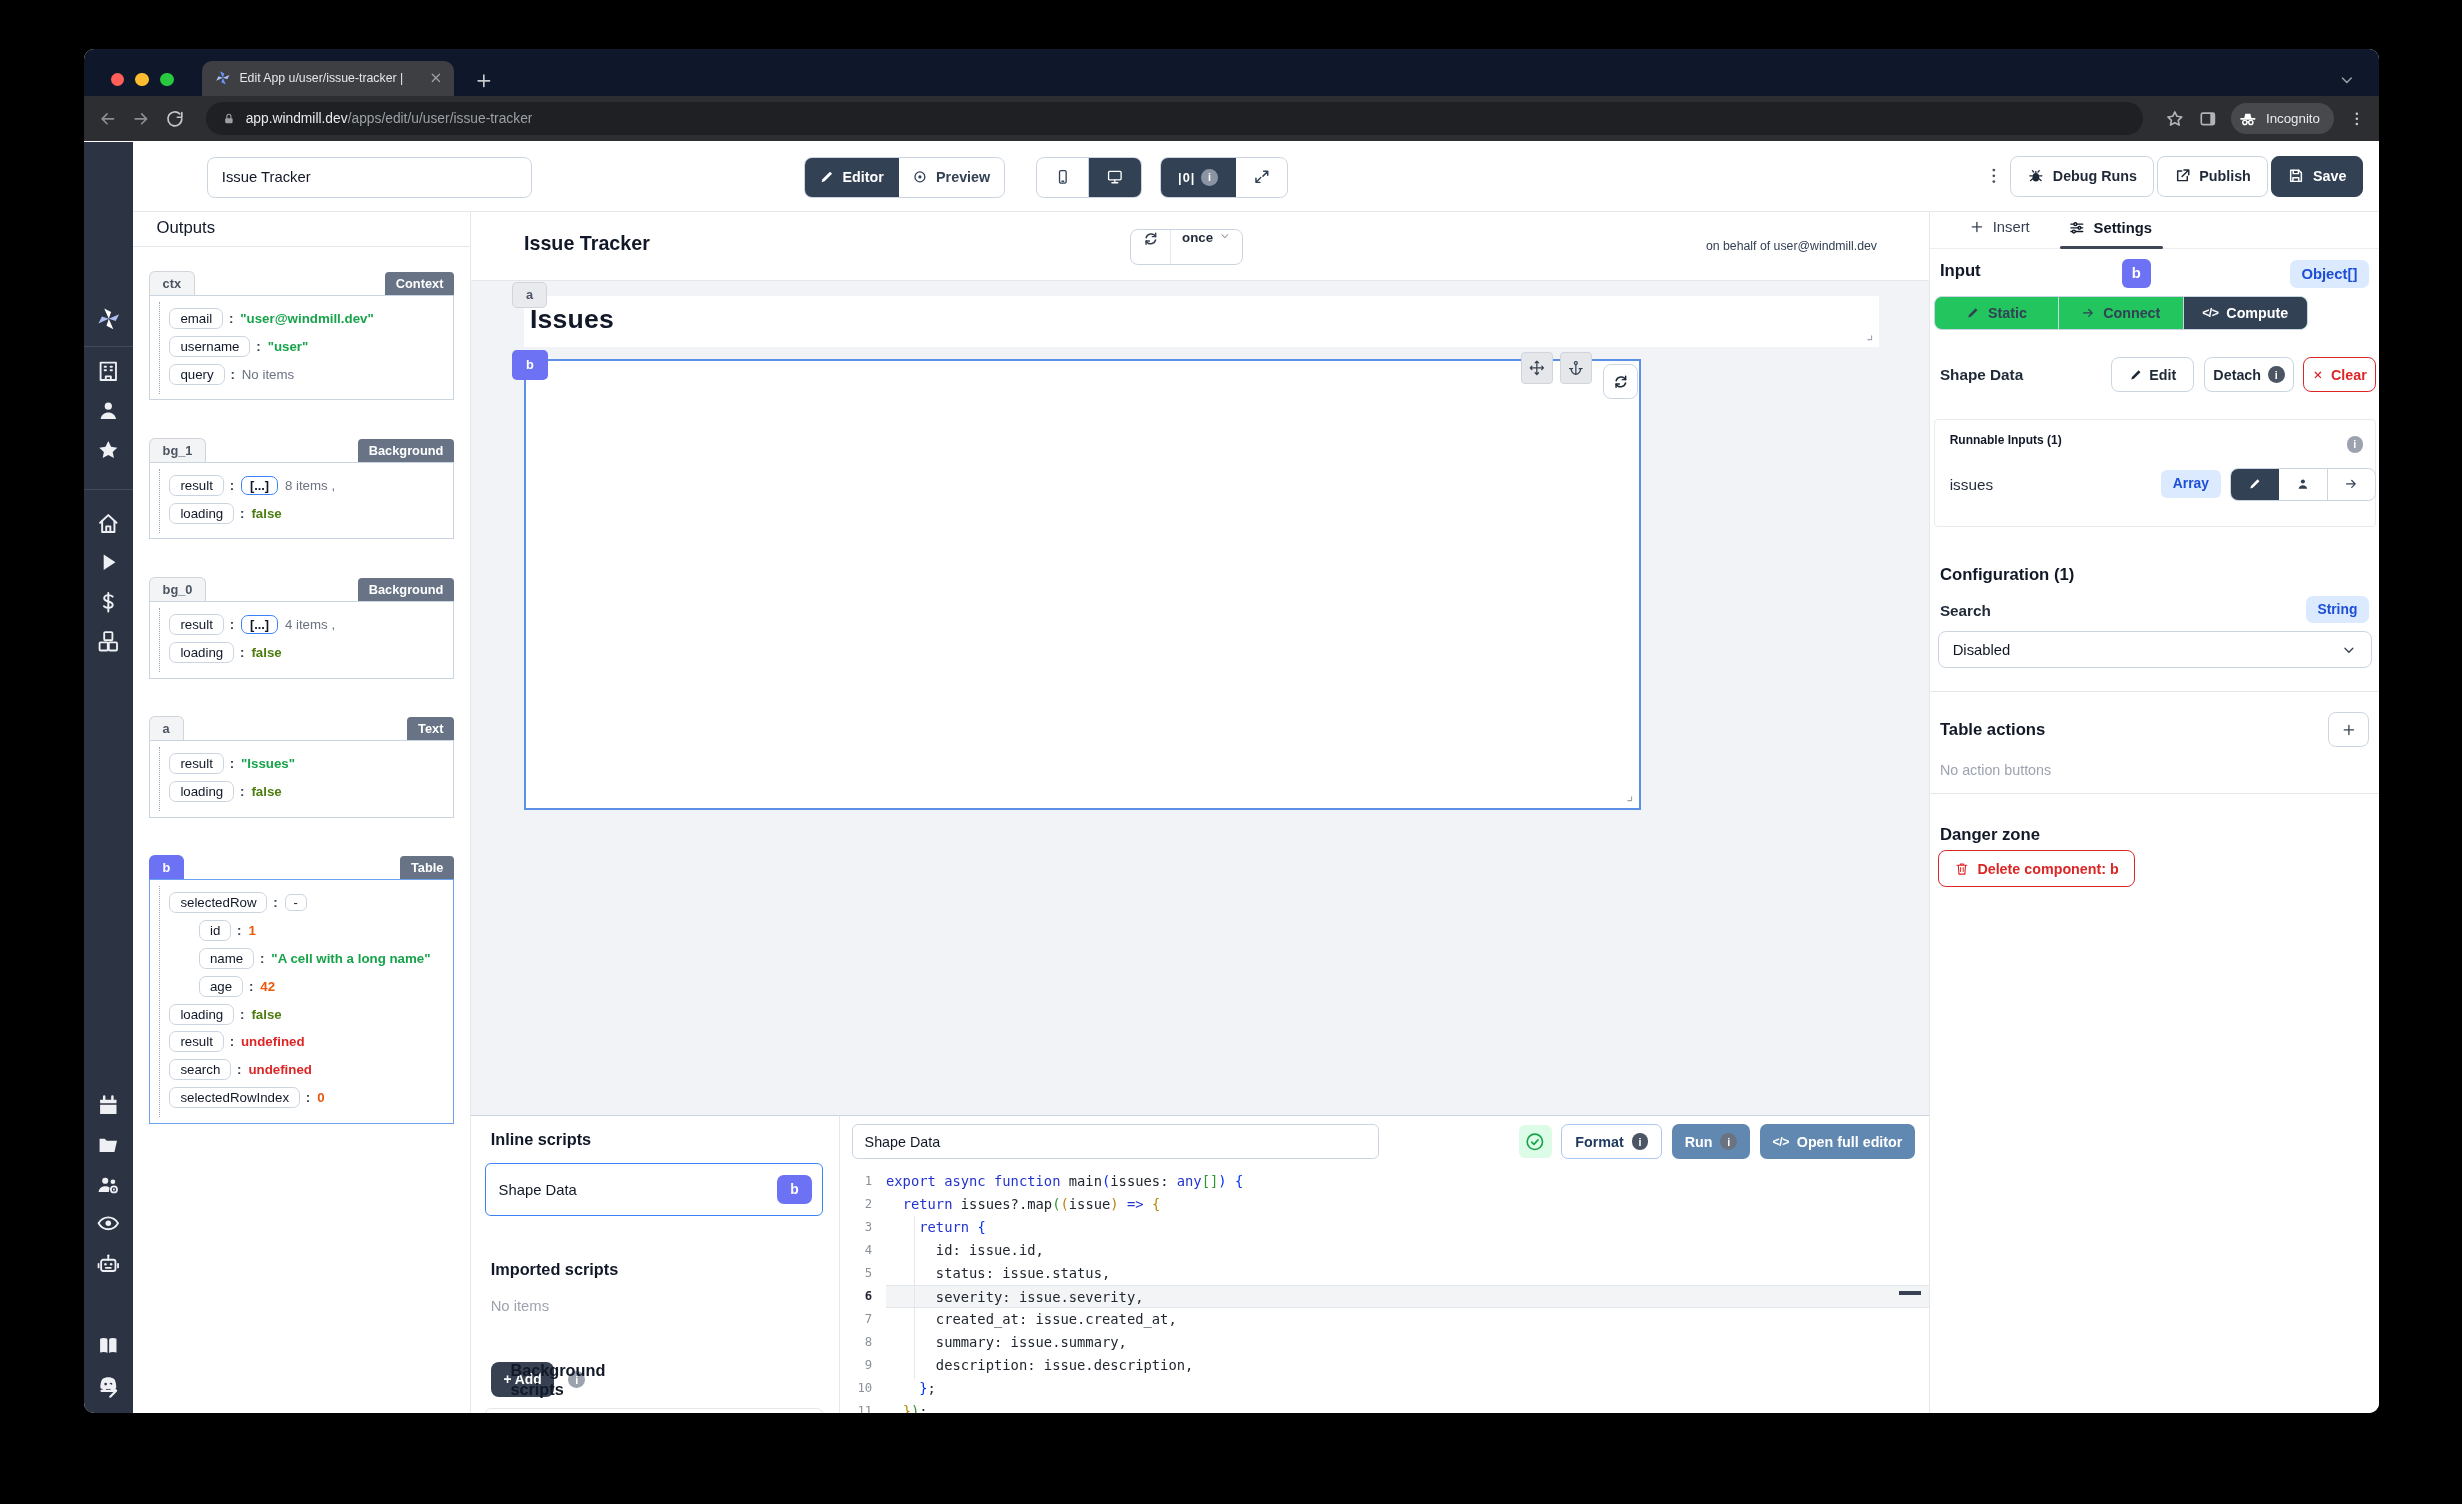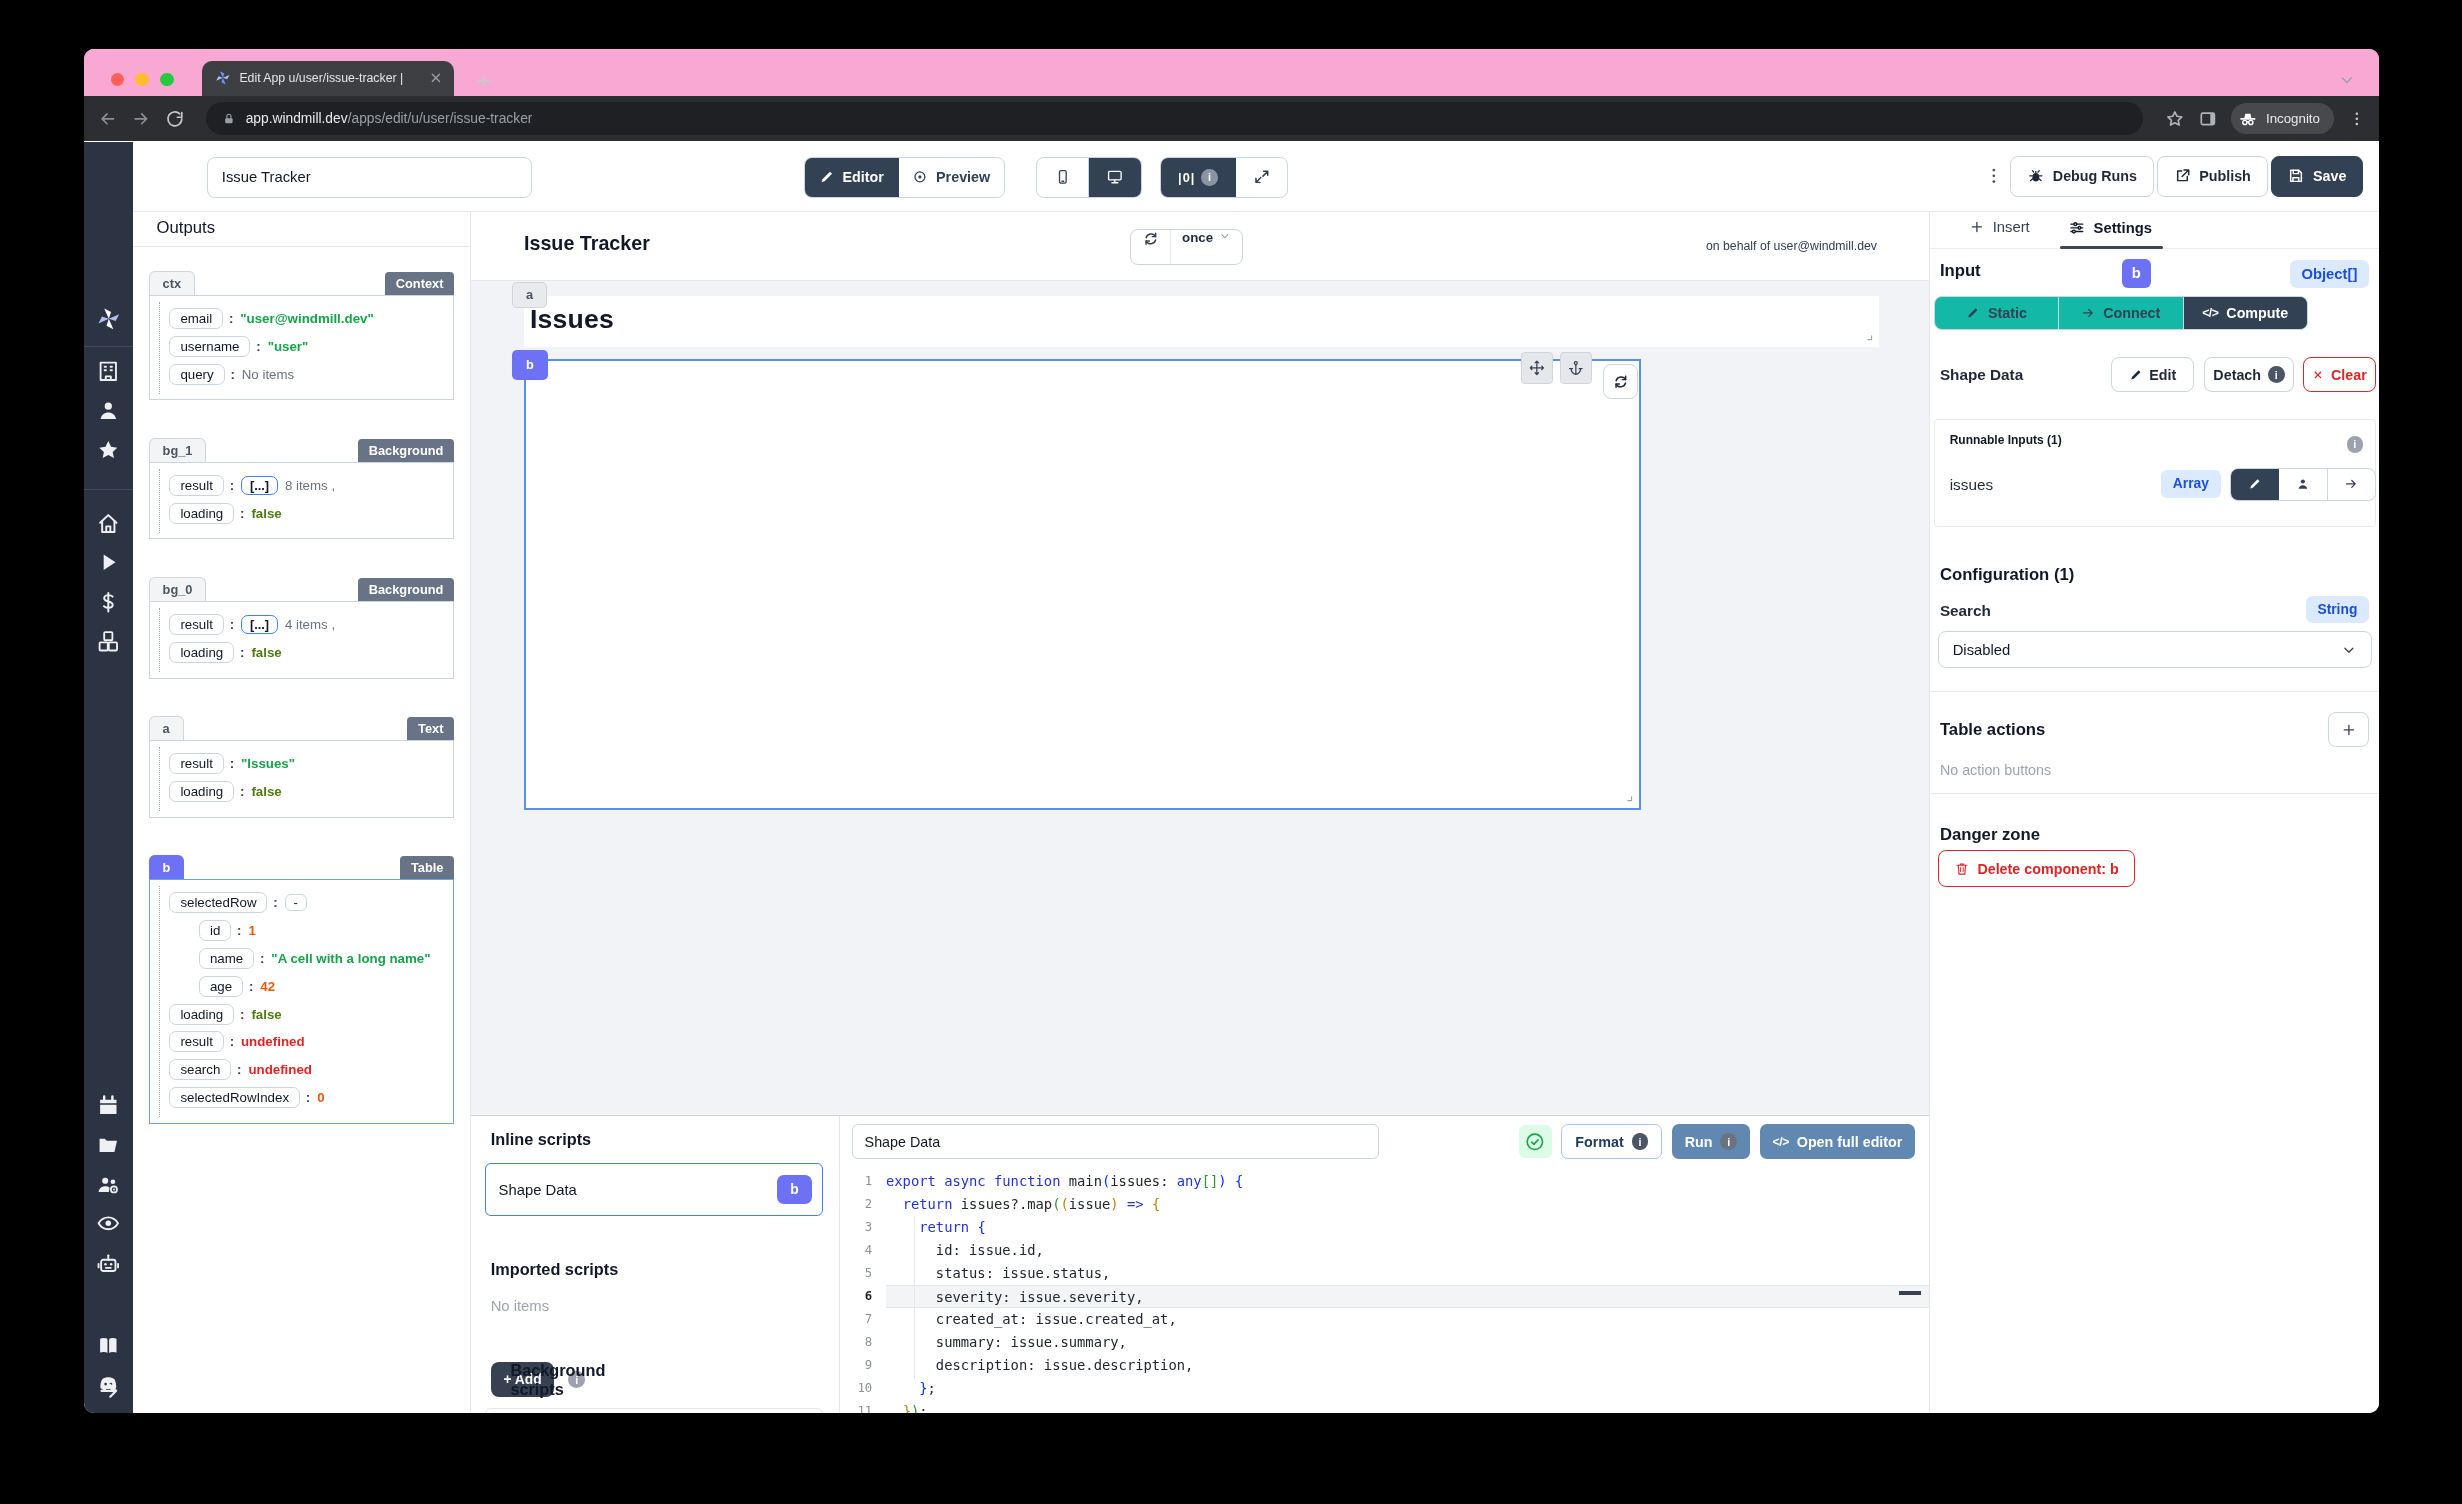--- a/index.html
+++ b/index.html
@@ -1,20 +1,20 @@
 <!DOCTYPE html>
 <html><head>
 <meta charset="utf-8">
 <style>
   *{box-sizing:border-box;margin:0;padding:0}
   html,body{width:2463px;height:1504px;background:#000;font-family:"Liberation Sans",sans-serif;overflow:hidden;position:relative}
   .window{position:absolute;left:84px;top:49px;width:2295px;height:1364px;border-radius:9.9px;overflow:hidden;background:#fff}
 
   
-  .tabstrip{position:absolute;left:0;top:0;right:0;height:47px;background:#f9a8d4}
+  .tabstrip{position:absolute;left:0;top:0;right:0;height:47px;background:#0f172a}
   .traffic{position:absolute;top:23.6px;width:13.8px;height:13.8px;border-radius:50%}
   .t-red{left:26.6px;background:#ff5f57}.t-yellow{left:51px;background:#febc2e}.t-green{left:76px;background:#28c840}
   .tab{position:absolute;left:118px;top:11.8px;width:252px;height:35px;background:#3e3f42;border-radius:9.9px 9.9px 0 0;display:flex;align-items:center;padding:0 9.9px 0 11.8px}
   .tab-title{color:#e5e6e8;font-size:12.3px;white-space:nowrap;overflow:hidden;text-overflow:ellipsis;flex:1;margin-left:7.9px}
   .newtab{position:absolute;left:390px;top:21.7px}
   .strip-chev{position:absolute;right:23.6px;top:21.7px}
   .toolbar{position:absolute;left:0;top:47px;right:0;height:45px;background:#2d2e31;display:flex;align-items:center;padding:0 13.8px;gap:13.8px}
   .urlpill{flex:1;height:33px;background:#1f2023;border-radius:16.7px;display:flex;align-items:center;padding:0 15.8px;margin:0 7.9px;min-width:0}
   .url{font-size:13.8px;white-space:nowrap;overflow:hidden;margin-left:9.9px}
   .url .host{color:#e8eaed}.url .path{color:#9aa0a6}
@@ -131,21 +131,21 @@
   
   .rpanel{position:absolute;left:1845px;top:163px;width:450px;bottom:0;background:#fff;border-left:1px solid #e5e7eb}
   .rp-tabs{position:absolute;left:0;top:0;right:0;height:37px;border-bottom:1px solid #eceef1}
   .rp-tab{position:absolute;top:6.9px;display:flex;align-items:center;gap:7.9px;font-size:14.8px;color:#374151}
   .rp-tab.active{font-weight:600;color:#111827}
   .rp-underline{position:absolute;left:130px;top:34px;width:103px;height:3px;background:#3f4756;border-radius:2px}
   .rp-h1{font-size:16.7px;font-weight:700;color:#111827}
   .rp-label{font-size:15.3px;font-weight:600;color:#1f2937}
   .badge-blue{background:#dbeafe;color:#1d4ed8;font-weight:700;border-radius:6.9px;display:inline-flex;align-items:center;padding:0 11.8px}
   .b-square{position:absolute;left:192px;top:47px;width:28.6px;height:28.6px;border-radius:5.9px;background:#6d71f3;color:#fff;font-weight:700;font-size:14.8px;display:flex;align-items:center;justify-content:center}
-  .rp-seg{position:absolute;left:3.9px;top:84px;width:374px;height:34px;display:flex;border:1px solid #cbd5e1;border-radius:7.9px;overflow:hidden;background:#14b8a6}
+  .rp-seg{position:absolute;left:3.9px;top:84px;width:374px;height:34px;display:flex;border:1px solid #cbd5e1;border-radius:7.9px;overflow:hidden;background:#22c55e}
   .rp-seg .seg-cell{flex:1;font-size:14.3px;padding:0}
   .mini-btn{height:35px;border:1px solid #cbd5e1;border-radius:7.9px;background:#fff;font-size:14.3px;font-weight:600;color:#1f2937;display:inline-flex;align-items:center;justify-content:center;gap:6.9px;position:absolute}
   .btn-clear{border:1.5px solid #dc2626;color:#dc2626;font-weight:700}
   .run-box{position:absolute;left:3.9px;top:207px;width:442px;height:108px;border:1px solid #e8eaee;border-radius:3.9px}
   .io-grp{position:absolute;left:300px;top:256px;width:146px;height:32.5px;display:flex;border:1px solid #cbd5e1;border-radius:7.9px;overflow:hidden;background:#fff}
   .io-grp .seg-cell{flex:1;padding:0}
   .rp-select{position:absolute;left:7.9px;top:419px;width:434px;height:37px;border:1px solid #cbd5e1;border-radius:7.9px;display:flex;align-items:center;justify-content:space-between;padding:0 13.8px;font-size:14.8px;color:#111827;background:#fff}
   .rp-div{position:absolute;left:0;right:0;border-top:1px solid #e5e7eb}
   .muted-txt{font-size:14.3px;color:#9ca3af}
   .btn-plus{position:absolute;right:9.9px;top:500px;width:41px;height:35px;border:1px solid #cbd5e1;border-radius:7.9px;background:#fff;display:flex;align-items:center;justify-content:center;color:#374151}

